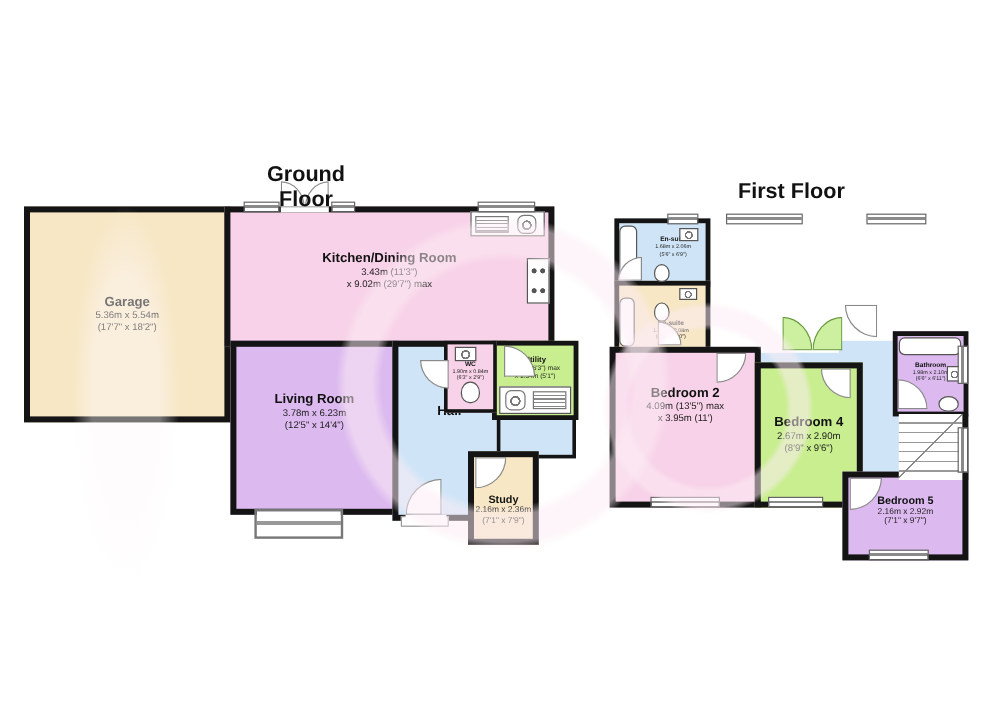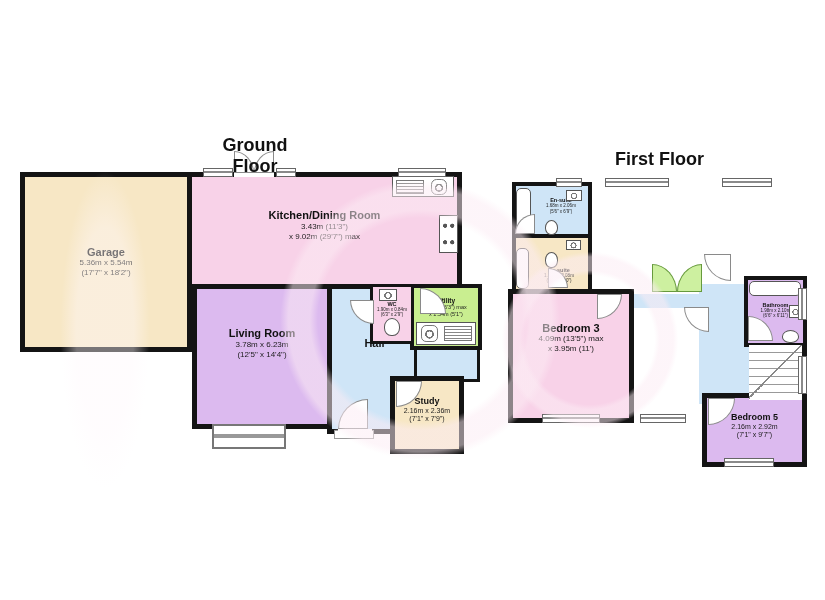--- a/index.html
+++ b/index.html
@@ -79,21 +79,21 @@
     <div class="rdim">1.90m (6'3") max</div>
     <div class="rdim">x 1.54m (5'1")</div>
   </div>
 
   <div class="room xs thin z3" style="left: 370px; top: 284px; width: 44px; height: 60px; padding-top: 14px; justify-content: flex-start; background: rgb(248, 210, 232); border-color: rgb(20, 20, 20);">
     <div class="rname">WC</div>
     <div class="rdim">1.90m x 0.84m</div>
     <div class="rdim">(6'3" x 2'9")</div>
   </div>
 
-  <div class="room md z3" style="left: 390px; top: 376px; width: 74px; height: 78px; padding-bottom: 10px; background: rgb(247, 231, 197); border-color: rgb(20, 20, 20);">
+  <div class="room md z3" style="left: 390px; top: 376px; width: 59px; height: 78px; padding-bottom: 10px; background: rgb(247, 231, 197); border-color: rgb(20, 20, 20); justify-content: flex-end;">
     <div class="rname">Study</div>
     <div class="rdim">2.16m x 2.36m</div>
     <div class="rdim">(7'1" x 7'9")</div>
   </div>
 
   <div class="gap" style="left:234px;top:172px;width:40px;height:5px;"></div>
   <div class="door" style="left:234px;top:151px;width:20px;height:22px;border-radius:0 100% 0 0;"></div>
   <div class="door" style="left:254px;top:151px;width:20px;height:22px;border-radius:100% 0 0 0;"></div>
 
   <div class="window" style="left:203px;top:168px;width:30px;height:9px;"></div>
@@ -135,25 +135,30 @@
 
   <div class="room xs" style="left: 512px; top: 234px; width: 80px; height: 60px; padding-top: 22px; padding-left: 14px; border-width: 4px; background: rgb(247, 231, 197); border-color: rgb(20, 20, 20);">
     <div class="rname">En-suite</div>
     <div class="rdim">1.34m x 2.08m</div>
     <div class="rdim">(4'5" x 6'10")</div>
   </div>
 
 
 
   <div class="room lg" style="left: 508px; top: 289px; width: 126px; height: 134px; padding-bottom: 36px; background: rgb(248, 210, 232); border-color: rgb(20, 20, 20);">
-    <div class="rname">Bedroom 3</div>
+    <div class="rname">Bedroom 2</div>
     <div class="rdim">4.09m (13'5") max</div>
     <div class="rdim">x 3.95m (11')</div>
   </div>
 
+  <div class="room lg" style="left: 629px; top: 302px; width: 90px; height: 121px; background: rgb(201, 238, 144); border-color: rgb(20, 20, 20);">
+    <div class="rname">Bedroom 4</div>
+    <div class="rdim">2.67m x 2.90m</div>
+    <div class="rdim">(8'9" x 9'6")</div>
+  </div>
 
   <div class="room xs z3" style="left: 744px; top: 276px; width: 63px; height: 71px; justify-content: flex-start; padding-top: 22px; border-width: 4px; background: rgb(220, 186, 239); border-color: rgb(20, 20, 20);">
     <div class="rname">Bathroom</div>
     <div class="rdim">1.98m x 2.10m</div>
     <div class="rdim">(6'6" x 6'11")</div>
   </div>
 
   <div class="room md z3" style="left: 702px; top: 393px; width: 105px; height: 74px; padding-bottom: 8px; background: rgb(220, 186, 239); border-color: rgb(20, 20, 20);">
     <div class="rname">Bedroom 5</div>
     <div class="rdim">2.16m x 2.92m</div>

